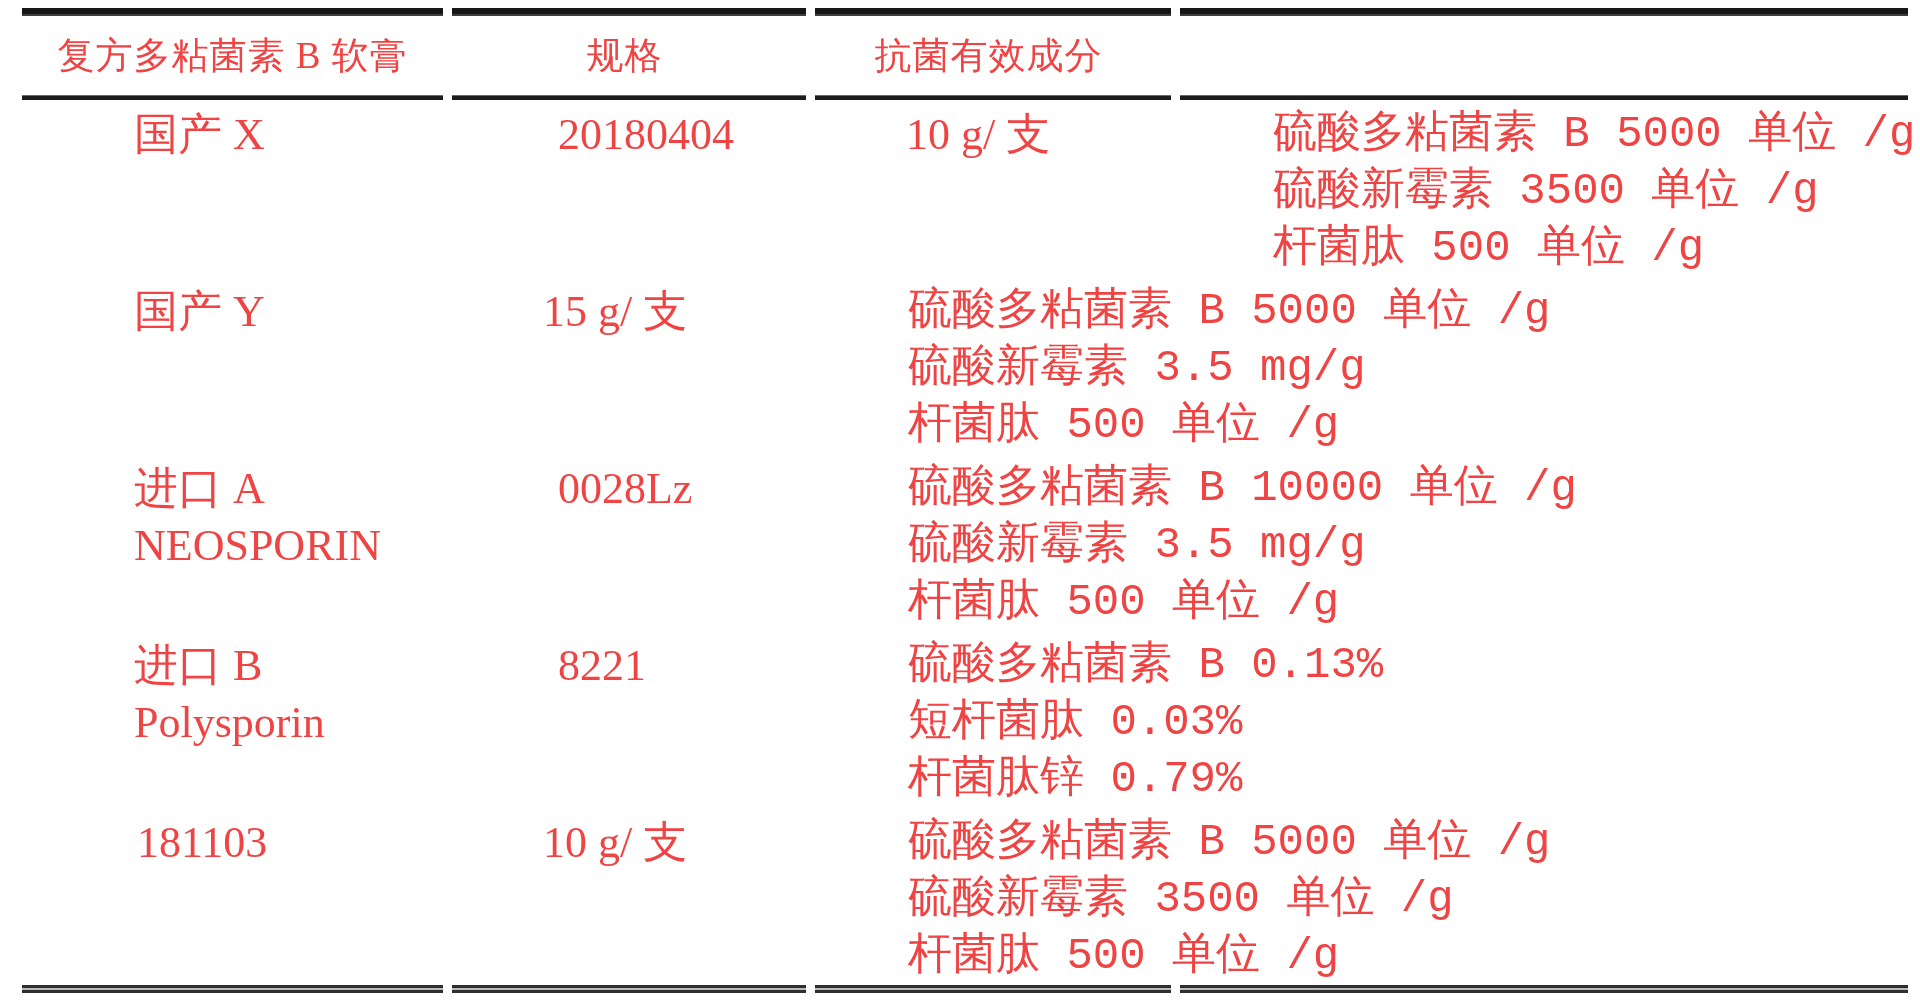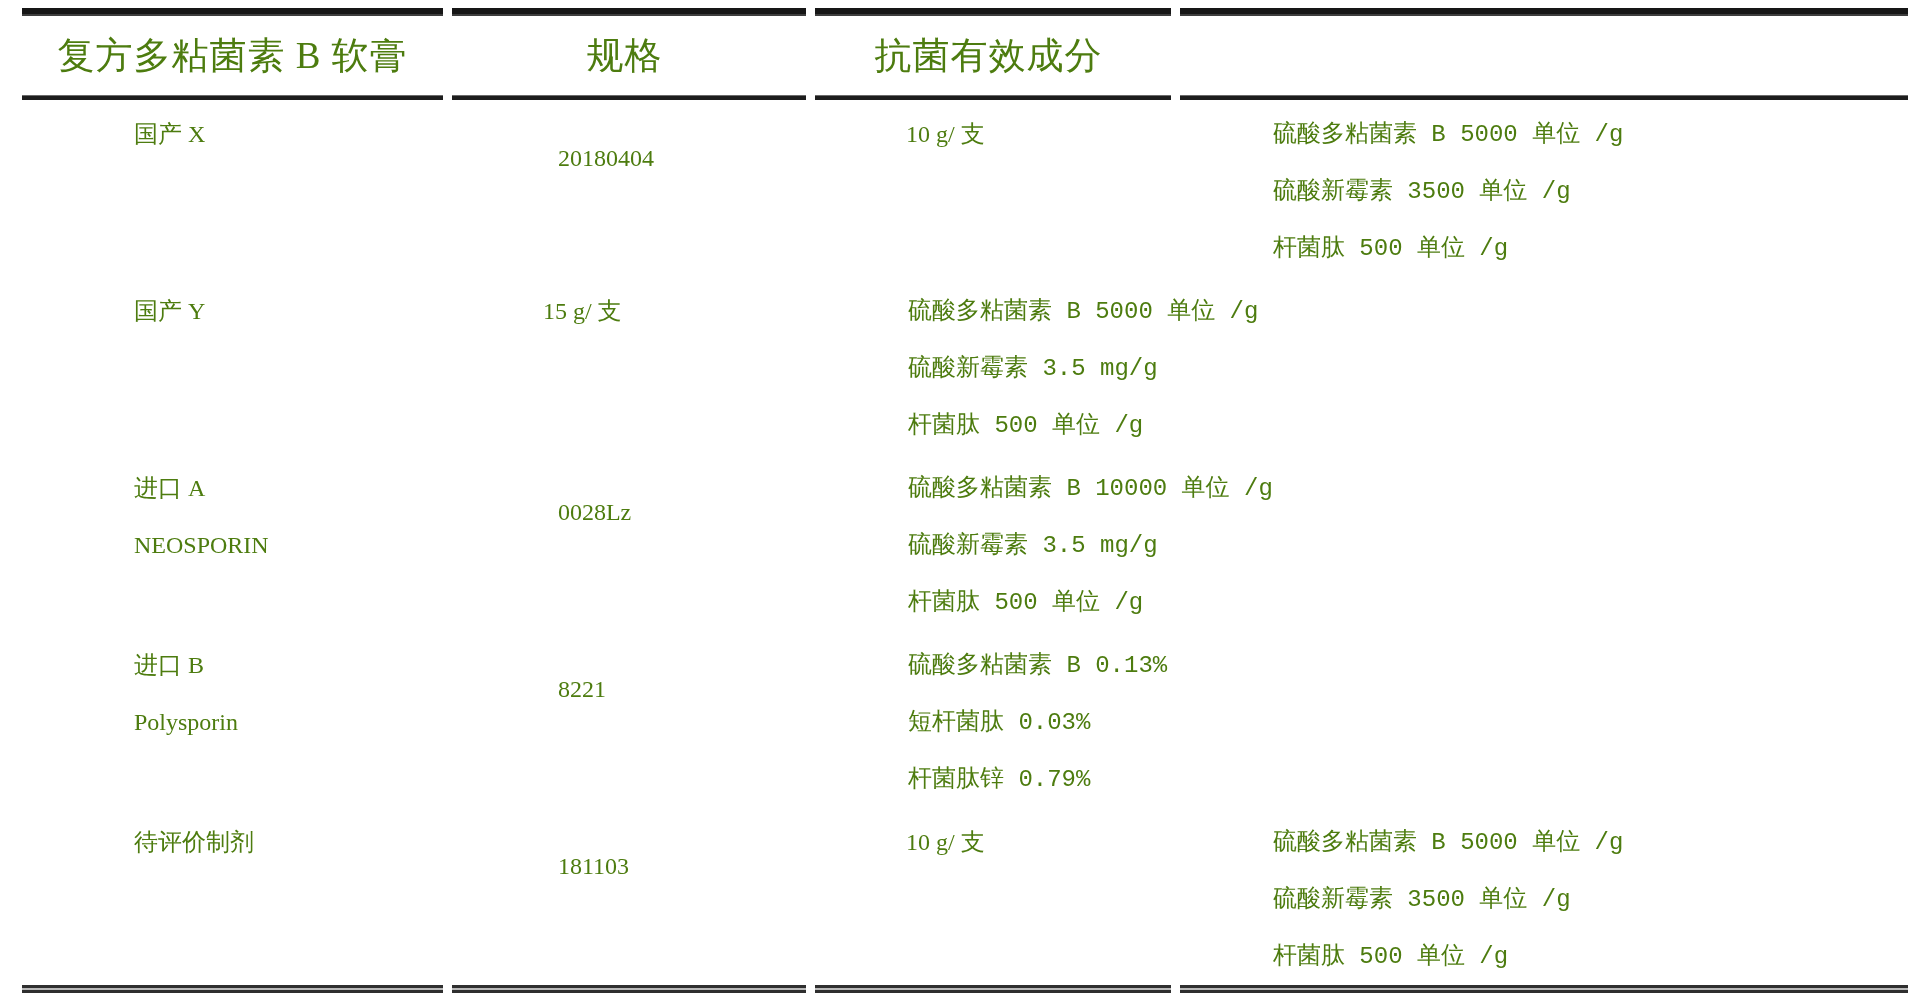--- a/index.html
+++ b/index.html
@@ -2,21 +2,21 @@
 <html><head>
 <meta charset="utf-8">
 <style>
   html, body { margin: 0; padding: 0; background: #ffffff; }
   .page {
     position: relative;
     width: 1920px;
     height: 1006px;
     background: #ffffff;
     font-family: "Liberation Serif", "DejaVu Serif", serif;
-    color: #4d7c0f;
+    color: #ef4444;
     overflow: hidden;
   }
   .table-wrap {
     position: absolute;
     left: 22px;
     top: 8px;
     width: 1886px;
   }
   
   .rule { position: relative; width: 100%; }
@@ -38,26 +38,26 @@
     font-size: 37px;
     letter-spacing: 1px;
     white-space: nowrap;
   }
   .body-row {
     height: 177px;
     box-sizing: border-box;
     padding-top: 6px;
   }
   .cell {
-    font-size: 24px;
+    font-size: 44px;
     line-height: 57px;
     white-space: nowrap;
   }
   .cell.product     { padding-left: 112px; }
-  .cell.batch       { padding-left: 115px; margin-top: 24px; }
+  .cell.batch       { padding-left: 115px; }
   .cell.spec        { padding-left: 100px; }
   .cell.ingredients { padding-left: 102px; font-family: Liberation Mono, monospace; }
   .line { min-height: 57px; }
 </style>
 </head>
 <body>
 
 <div class="page">
   <div class="table-wrap">
 
@@ -134,23 +134,20 @@
         <div class="line">8221</div>
       </div>
       <div class="cell ingredients">
         <div class="line">硫酸多粘菌素 B 0.13%</div>
         <div class="line">短杆菌肽 0.03%</div>
         <div class="line">杆菌肽锌 0.79%</div>
       </div>
     </div>
 
     <div class="grid-row body-row">
-      <div class="cell product">
-        <div class="line">待评价制剂</div>
-      </div>
       <div class="cell batch">
         <div class="line">181103</div>
       </div>
       <div class="cell spec">
         <div class="line">10 g/ 支</div>
       </div>
       <div class="cell ingredients">
         <div class="line">硫酸多粘菌素 B 5000 单位 /g</div>
         <div class="line">硫酸新霉素 3500 单位 /g</div>
         <div class="line">杆菌肽 500 单位 /g</div>

